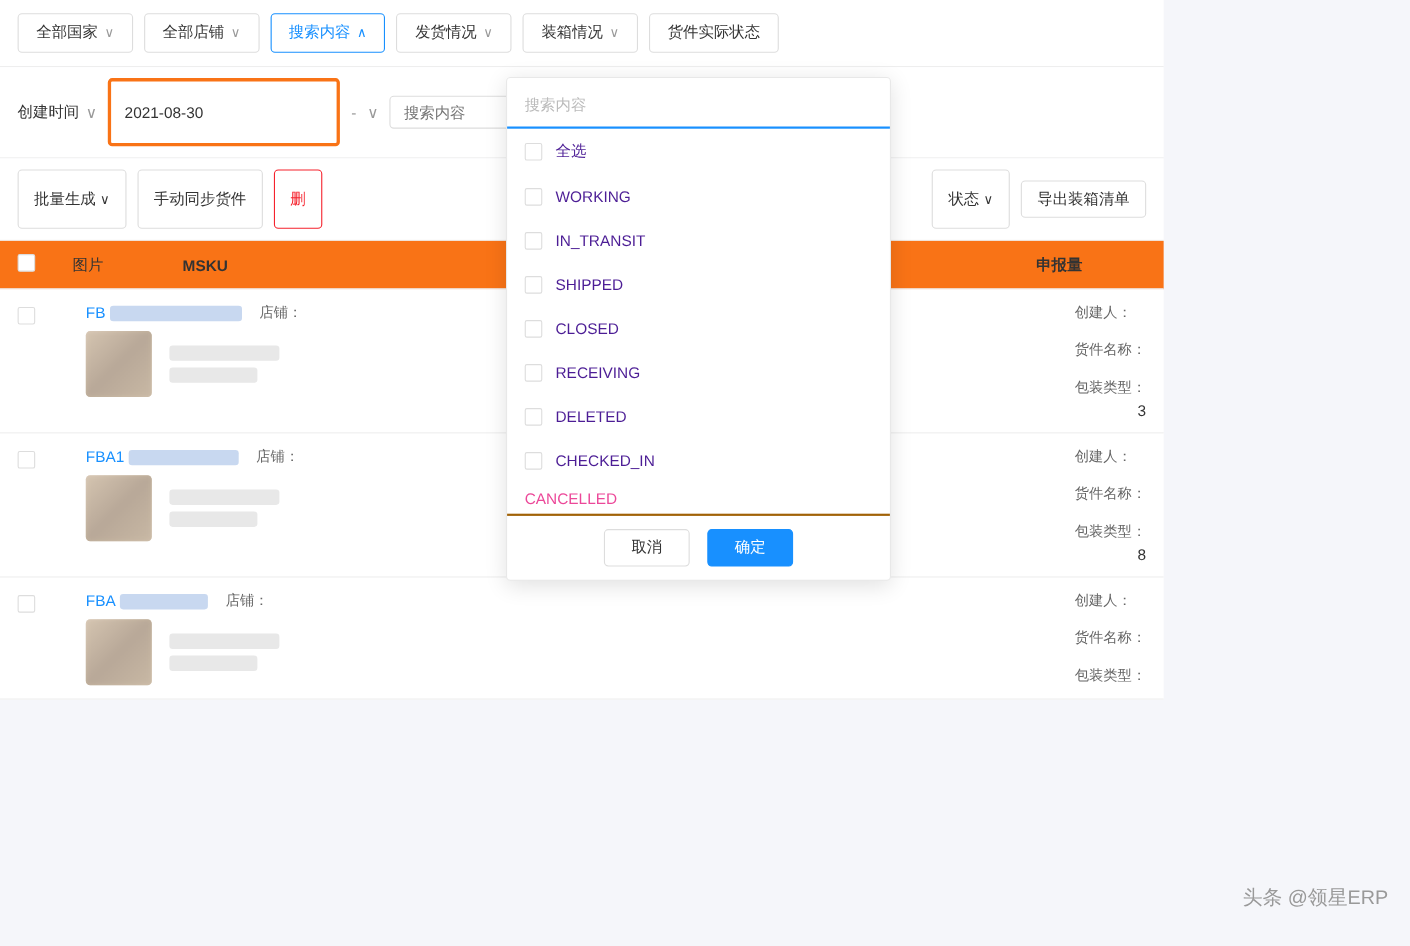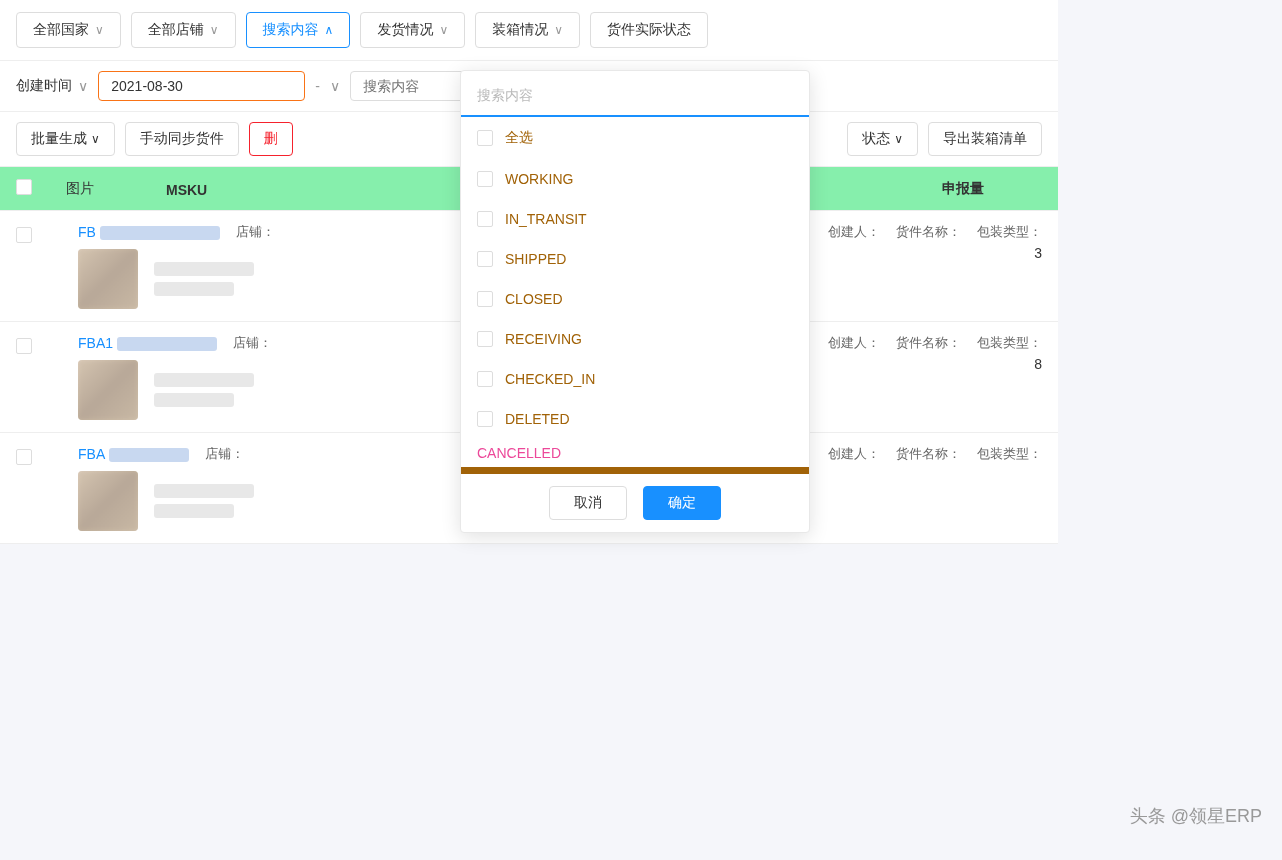--- a/index.html
+++ b/index.html
@@ -66,22 +66,22 @@
       border-bottom: 1px solid #eee;
     }
 
     .date-filter {
       display: flex;
       align-items: center;
       gap: 6px;
     }
 
     .date-input {
-      padding: 6px 12px;
-      border: 1px solid #f97316;
+      padding: 20px 12px;
+      border: 3px solid #f97316;
       border-radius: 4px;
       background: #fff;
       font-size: 14px;
       color: #333;
     }
 
     .search-input-field {
       padding: 6px 12px;
       border: 1px solid #ddd;
       border-radius: 4px;
@@ -98,21 +98,21 @@
       background: #fff;
       padding: 10px 16px;
       gap: 10px;
       border-bottom: 1px solid #eee;
     }
 
     .action-btn {
       display: flex;
       align-items: center;
       gap: 4px;
-      padding: 7px 14px;
+      padding: 17px 14px;
       border: 1px solid #ddd;
       border-radius: 4px;
       background: #fff;
       cursor: pointer;
       font-size: 14px;
       color: #333;
     }
 
     .action-btn-red {
       color: #f5222d;
@@ -125,22 +125,22 @@
       border-radius: 4px;
       background: #fff;
       cursor: pointer;
       font-size: 14px;
       color: #333;
     }
 
     
     .table-header {
       display: flex;
-      align-items: flex-end;
-      background: #86efac;
+      align-items: center;
+      background: #f97316;
       padding: 12px 16px;
       border-bottom: 1px solid #eee;
       gap: 20px;
     }
 
     .table-header .col-check { width: 30px; }
     .table-header .col-img { width: 80px; }
     .table-header .col-msku { width: 200px; font-weight: bold; }
     .table-header .col-declare { width: 100px; font-weight: bold; margin-left: auto; padding-right: 30px; }
 
@@ -174,20 +174,21 @@
       color: #1890ff;
       font-weight: 500;
       font-size: 14px;
     }
 
     .row-meta {
       color: #666;
       font-size: 13px;
       display: flex;
       gap: 16px;
+      flex-direction: column;
     }
 
     .row-detail {
       display: flex;
       align-items: center;
       gap: 16px;
     }
 
     .img-placeholder {
       width: 60px;
@@ -295,38 +296,38 @@
       overflow-y: auto;
     }
 
     .dropdown-item {
       display: flex;
       align-items: center;
       gap: 12px;
       padding: 12px 16px;
       cursor: pointer;
       font-size: 14px;
-      color: #a16207;
+      color: #4c1d95;
     }
 
     .dropdown-item .item-checkbox {
       width: 16px;
       height: 16px;
       border: 1px solid #ddd;
       border-radius: 2px;
       background: #fff;
       flex-shrink: 0;
     }
 
     .dropdown-footer {
       display: flex;
       justify-content: center;
       gap: 16px;
       padding: 12px 16px;
-      border-top: 7px solid #a16207;
+      border-top: 2px solid #a16207;
     }
 
     .btn-cancel {
       padding: 7px 24px;
       border: 1px solid #ddd;
       border-radius: 4px;
       background: #fff;
       cursor: pointer;
       font-size: 14px;
       color: #333;
@@ -552,26 +553,26 @@
           <span>CLOSED</span>
         </div>
 
         <div class="dropdown-item">
           <div class="item-checkbox"></div>
           <span>RECEIVING</span>
         </div>
 
         <div class="dropdown-item">
           <div class="item-checkbox"></div>
+          <span>DELETED</span>
+        </div>
+
+        <div class="dropdown-item">
+          <div class="item-checkbox"></div>
           <span>CHECKED_IN</span>
-        </div>
-
-        <div class="dropdown-item">
-          <div class="item-checkbox"></div>
-          <span>DELETED</span>
         </div>
 
         <div class="dropdown-item-partial">
           <div class="item-checkbox"></div>
           <span>CANCELLED</span>
         </div>
 
       </div>
 
       <div class="dropdown-footer">

